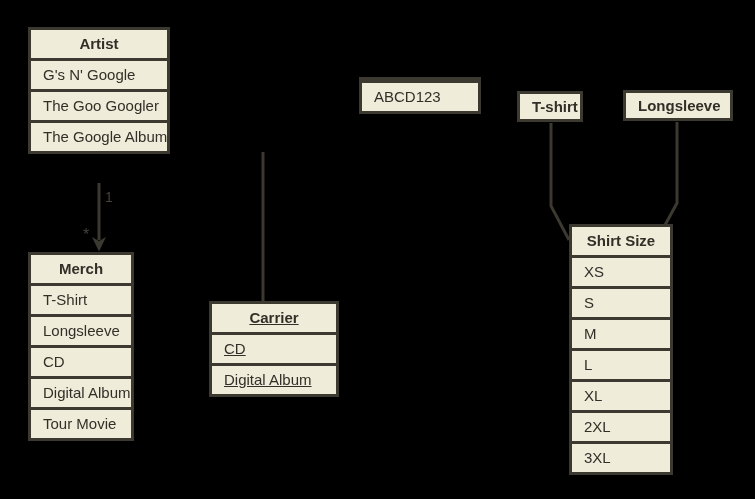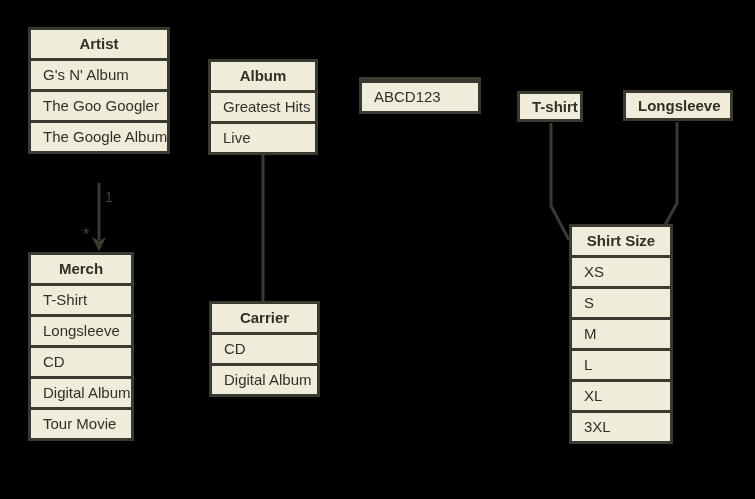--- a/index.html
+++ b/index.html
@@ -47,21 +47,21 @@
     height: 25px;
     line-height: 25px;
   }
   
   .t-artist      { left: 28px;  top: 27px;  width: 142px; }
   .t-album       { left: 208px; top: 59px;  width: 110px; }
   .t-ordernumber { left: 359px; top: 77px;  width: 122px; }
   .t-tshirt      { left: 517px; top: 91px;  width: 66px;  }
   .t-longsleeve  { left: 623px; top: 90px;  width: 110px; }
   .t-merch       { left: 28px;  top: 252px; width: 106px; }
-  .t-carrier     { left: 209px; top: 301px; width: 111px; }
+  .t-carrier     { left: 209px; top: 301px; width: 130px; text-decoration: underline; }
   .t-shirtsize   { left: 569px; top: 224px; width: 104px;  }
   .card-label {
     position: absolute;
     color: var(--label, #45423A);
     font-size: 14px;
     line-height: 14px;
   }
   .lbl-one  { left: 105px; top: 190px; }
   .lbl-many { left: 83px;  top: 228px; font-size: 16px; }
 </style>
@@ -79,33 +79,26 @@
     </g>
     <path d="M 92 237 L 99 251.5 L 106 237 L 99 241 Z" fill="#3B3930" stroke="none"></path>
   </svg>
 
   <div class="card-label lbl-one">1</div>
   <div class="card-label lbl-many">*</div>
 
   <div class="table t-artist">
     <div class="row hdr">Artist</div>
     <div>
-        <div class="row">G's N' Album</div>
+        <div class="row">G's N' Google</div>
         <div class="row">The Goo Googler</div>
         <div class="row">The Google Album</div>
       </div>
   </div>
 
-  <div class="table t-album">
-    <div class="row hdr">Album</div>
-    <div>
-        <div class="row">Greatest Hits</div>
-        <div class="row">Live</div>
-      </div>
-  </div>
 
   <div class="table t-ordernumber">
     <div>
         <div class="row">ABCD123</div>
       </div>
   </div>
 
   <div class="table single t-tshirt">
     <div class="row hdr">T-shirt</div>
   </div>
@@ -134,17 +127,18 @@
   </div>
 
   <div class="table t-shirtsize">
     <div class="row hdr">Shirt Size</div>
     <div>
         <div class="row">XS</div>
         <div class="row">S</div>
         <div class="row">M</div>
         <div class="row">L</div>
         <div class="row">XL</div>
+        <div class="row">2XL</div>
         <div class="row">3XL</div>
       </div>
   </div>
 
 </div>
 
 </body></html>

